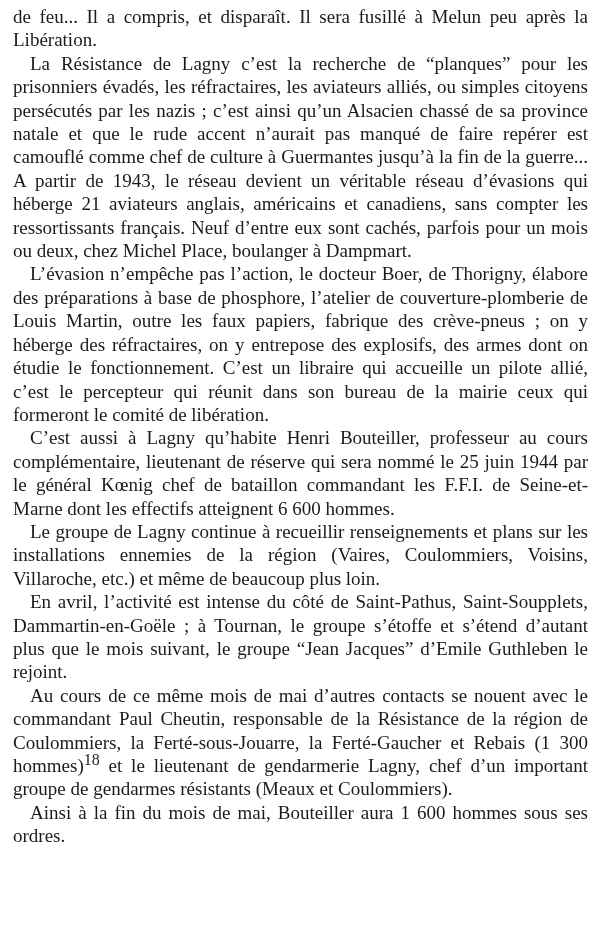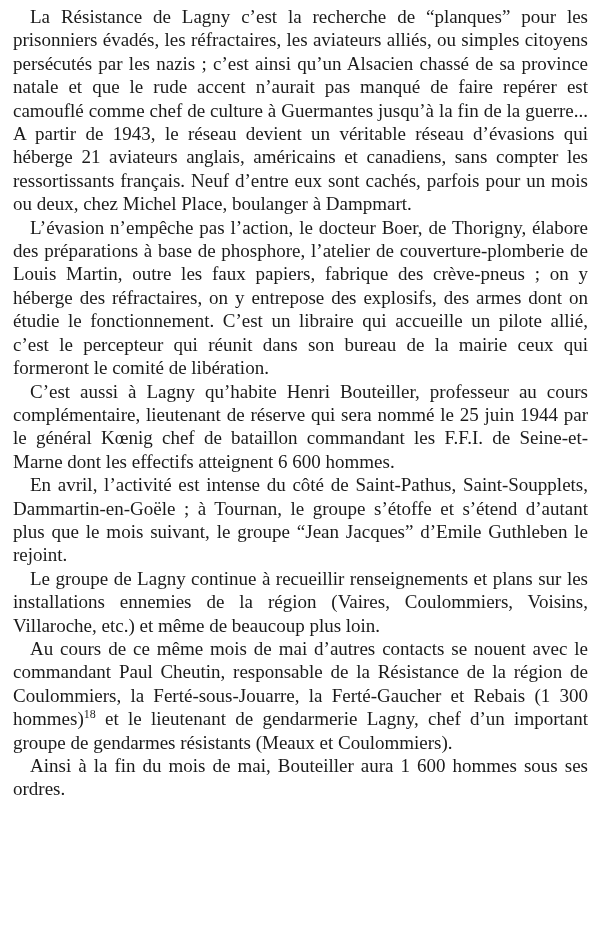--- a/index.html
+++ b/index.html
@@ -27,33 +27,34 @@
   }
   .page p {
     margin: 0;
     padding: 0;
     text-indent: 17px;
   }
   .page p.noindent {
     text-indent: 0;
   }
   sup.fnref {
-    font-size: 12px;
+    font-size: 16px;
     line-height: 0;
     vertical-align: super;
     margin-top: 28px;
   }
 </style>
 </head>
 <body>
 
 <div class="page">
+  <p class="noindent">de feu... Il a compris, et disparaît. Il sera fusillé à Melun peu après la Libération.</p>
   <p>La Résistance de Lagny c’est la recherche de “planques” pour les prisonniers évadés, les réfractaires, les aviateurs alliés, ou simples citoyens persécutés par les nazis ; c’est ainsi qu’un Alsacien chassé de sa province natale et que le rude accent n’aurait pas manqué de faire repérer est camouflé comme chef de culture à Guermantes jusqu’à la fin de la guerre... A partir de 1943, le réseau devient un véritable réseau d’évasions qui héberge 21 aviateurs anglais, américains et canadiens, sans compter les ressortissants français. Neuf d’entre eux sont cachés, parfois pour un mois ou deux, chez Michel Place, boulanger à Dampmart.</p>
   <p>L’évasion n’empêche pas l’action, le docteur Boer, de Thorigny, élabore des préparations à base de phosphore, l’atelier de couverture-plomberie de Louis Martin, outre les faux papiers, fabrique des crève-pneus ; on y héberge des réfractaires, on y entrepose des explosifs, des armes dont on étudie le fonctionnement. C’est un libraire qui accueille un pilote allié, c’est le percepteur qui réunit dans son bureau de la mairie ceux qui formeront le comité de libération.</p>
   <p>C’est aussi à Lagny qu’habite Henri Bouteiller, professeur au cours complémentaire, lieutenant de réserve qui sera nommé le 25 juin 1944 par le général Kœnig chef de bataillon commandant les F.F.I. de Seine-et-Marne dont les effectifs atteignent 6 600 hommes.</p>
+  <p>Le groupe de Lagny continue à recueillir renseignements et plans sur les installations ennemies de la région (Vaires, Coulommiers, Voisins, Villaroche, etc.) et même de beaucoup plus loin.</p>
   <p>En avril, l’activité est intense du côté de Saint-Pathus, Saint-Soupplets, Dammartin-en-Goële ; à Tournan, le groupe s’étoffe et s’étend d’autant plus que le mois suivant, le groupe “Jean Jacques” d’Emile Guthleben le rejoint.</p>
-  <p>Le groupe de Lagny continue à recueillir renseignements et plans sur les installations ennemies de la région (Vaires, Coulommiers, Voisins, Villaroche, etc.) et même de beaucoup plus loin.</p>
   <p>
     <span>Au cours de ce même mois de mai d’autres contacts se nouent avec le commandant Paul Cheutin, responsable de la Résistance de la région de Coulommiers, la Ferté-sous-Jouarre, la Ferté-Gaucher et Rebais (1 300 hommes)</span><sup class="fnref">18</sup><span> et le lieutenant de gendarmerie Lagny, chef d’un important groupe de gendarmes résistants (Meaux et Coulommiers).</span>
   </p>
   <p>Ainsi à la fin du mois de mai, Bouteiller aura 1 600 hommes sous ses ordres.</p>
 
 </div>
 
 </body></html>

